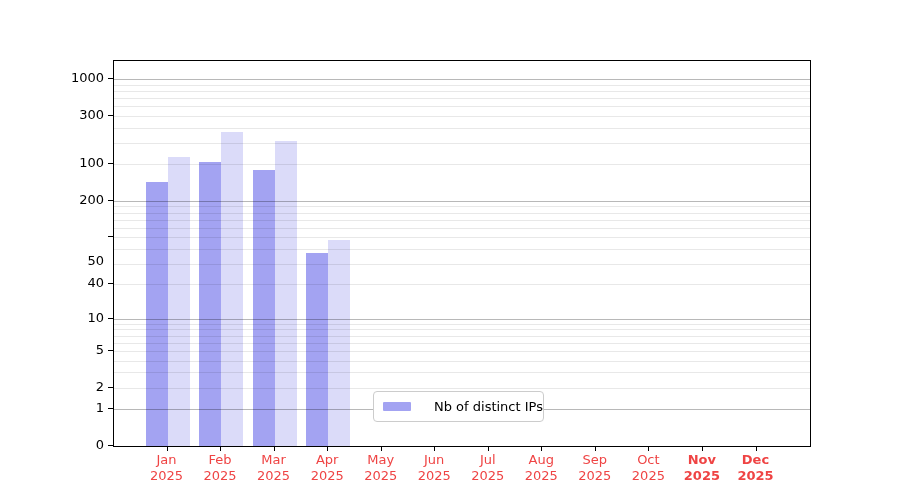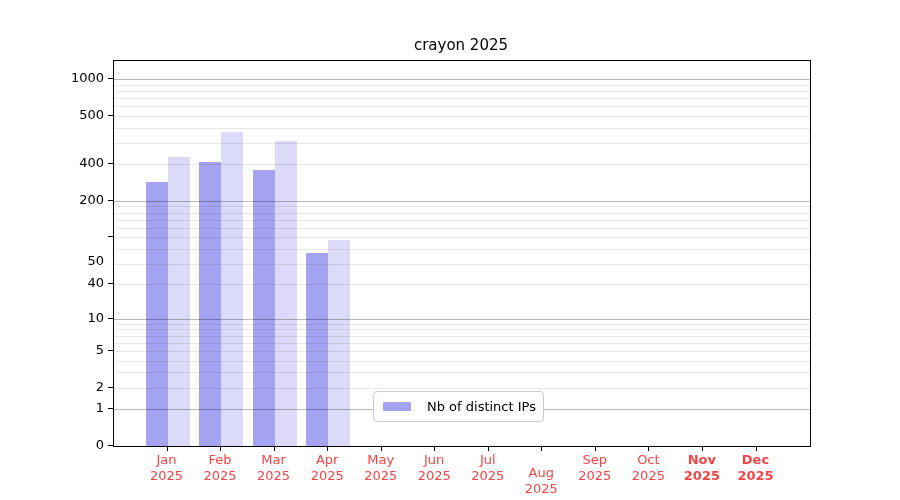--- a/index.html
+++ b/index.html
@@ -63,29 +63,28 @@
     width: 171px;
     background: #ffffff;
     border: 1px solid #cccccc;
     border-radius: 4px;
     padding: 6px 9px;
     box-sizing: border-box;
     display: flex; flex-direction: column; justify-content: space-between;
     gap: 4px;
     z-index: 10;
   }
-  .legend-row { display: flex; align-items: center; gap: 16px; height: 17px; }
+  .legend-row { display: flex; align-items: center; gap: 23px; height: 17px; }
   .legend-swatch { width: 28px; height: 9px; border-radius: 1px; flex: 0 0 auto; }
   .legend-label { font-size: 13px; color: #000000; white-space: nowrap; }
 </style>
 </head>
 <body>
 
 <div id="figure">
-  <div id="chart-title">crayon 2025</div>
 
   <div id="plot-area">
       <div class="bar" style="left: 31.5385px; width: 22px; height: 264.4px; background: rgb(163, 163, 242);"></div>
       <div class="bar" style="left: 85.0769px; width: 22px; height: 284.3px; background: rgb(163, 163, 242);"></div>
       <div class="bar" style="left: 138.615px; width: 22px; height: 275.6px; background: rgb(163, 163, 242);"></div>
       <div class="bar" style="left: 192.154px; width: 22px; height: 193.2px; background: rgb(163, 163, 242);"></div>
       <div class="bar" style="left: 53.5385px; width: 22px; height: 289.1px; background: rgb(219, 219, 249);"></div>
       <div class="bar" style="left: 107.077px; width: 22px; height: 313.7px; background: rgb(219, 219, 249);"></div>
       <div class="bar" style="left: 160.615px; width: 22px; height: 304.9px; background: rgb(219, 219, 249);"></div>
       <div class="bar" style="left: 214.154px; width: 22px; height: 205.6px; background: rgb(219, 219, 249);"></div>
@@ -130,43 +129,43 @@
       <div class="y-tick-label" style="top: 341.8px;">5</div>
       <div class="y-tick-mark" style="top: 317.6px;"></div>
       <div class="y-tick-label" style="top: 309.6px;">10</div>
       <div class="y-tick-mark" style="top: 283.3px;"></div>
       <div class="y-tick-label" style="top: 275.3px;">40</div>
       <div class="y-tick-mark" style="top: 236.1px;"></div>
       <div class="y-tick-label" style="top: 228.1px; margin-top: 25px;">50</div>
       <div class="y-tick-mark" style="top: 199.8px;"></div>
       <div class="y-tick-label" style="top: 191.8px;">200</div>
       <div class="y-tick-mark" style="top: 163.3px;"></div>
-      <div class="y-tick-label" style="top: 155.3px;">400</div>
+      <div class="y-tick-label" style="top: 155.3px;">100</div>
       <div class="y-tick-mark" style="top: 114.8px;"></div>
-      <div class="y-tick-label" style="top: 106.8px;">500</div>
+      <div class="y-tick-label" style="top: 106.8px;">300</div>
       <div class="y-tick-mark" style="top: 78px;"></div>
       <div class="y-tick-label" style="top: 70px;">1000</div>
     </div>
   <div id="x-axis">
       <div class="x-tick-mark" style="left: 166.5px;"></div>
       <div class="x-tick-label" style="left: 166.5px;">Jan<div>2025</div></div>
       <div class="x-tick-mark" style="left: 220.1px;"></div>
       <div class="x-tick-label" style="left: 220.1px;">Feb<div>2025</div></div>
       <div class="x-tick-mark" style="left: 273.6px;"></div>
       <div class="x-tick-label" style="left: 273.6px;">Mar<div>2025</div></div>
       <div class="x-tick-mark" style="left: 327.2px;"></div>
       <div class="x-tick-label" style="left: 327.2px;">Apr<div>2025</div></div>
       <div class="x-tick-mark" style="left: 380.7px;"></div>
       <div class="x-tick-label" style="left: 380.7px;">May<div>2025</div></div>
       <div class="x-tick-mark" style="left: 434.2px;"></div>
       <div class="x-tick-label" style="left: 434.2px;">Jun<div>2025</div></div>
       <div class="x-tick-mark" style="left: 487.8px;"></div>
       <div class="x-tick-label" style="left: 487.8px;">Jul<div>2025</div></div>
       <div class="x-tick-mark" style="left: 541.3px;"></div>
-      <div class="x-tick-label" style="left: 541.3px; margin-top: 13px;">Aug<div>2025</div></div>
+      <div class="x-tick-label" style="left: 541.3px;">Aug<div>2025</div></div>
       <div class="x-tick-mark" style="left: 594.8px;"></div>
       <div class="x-tick-label" style="left: 594.8px;">Sep<div>2025</div></div>
       <div class="x-tick-mark" style="left: 648.4px;"></div>
       <div class="x-tick-label" style="left: 648.4px;">Oct<div>2025</div></div>
       <div class="x-tick-mark" style="left: 701.9px;"></div>
       <div class="x-tick-label" style="left: 701.9px; font-weight: bold;">Nov<div>2025</div></div>
       <div class="x-tick-mark" style="left: 755.5px;"></div>
       <div class="x-tick-label" style="left: 755.5px; font-weight: bold;">Dec<div>2025</div></div>
     </div>
 

